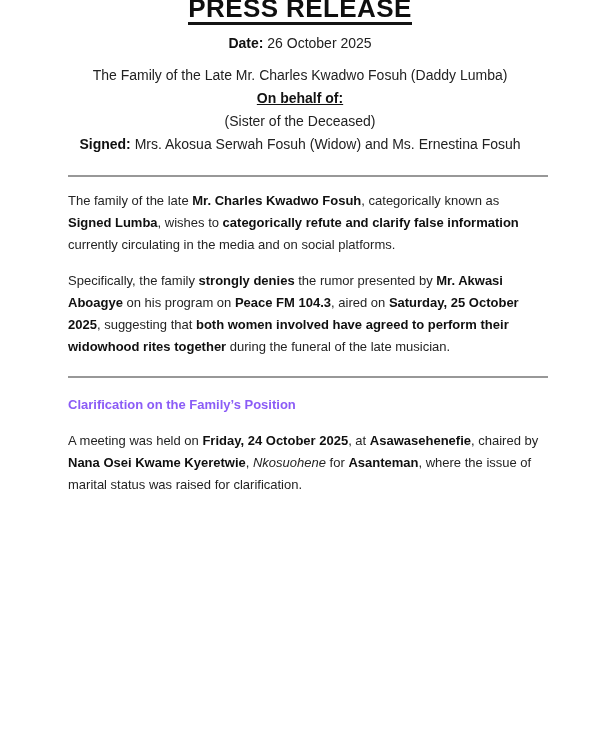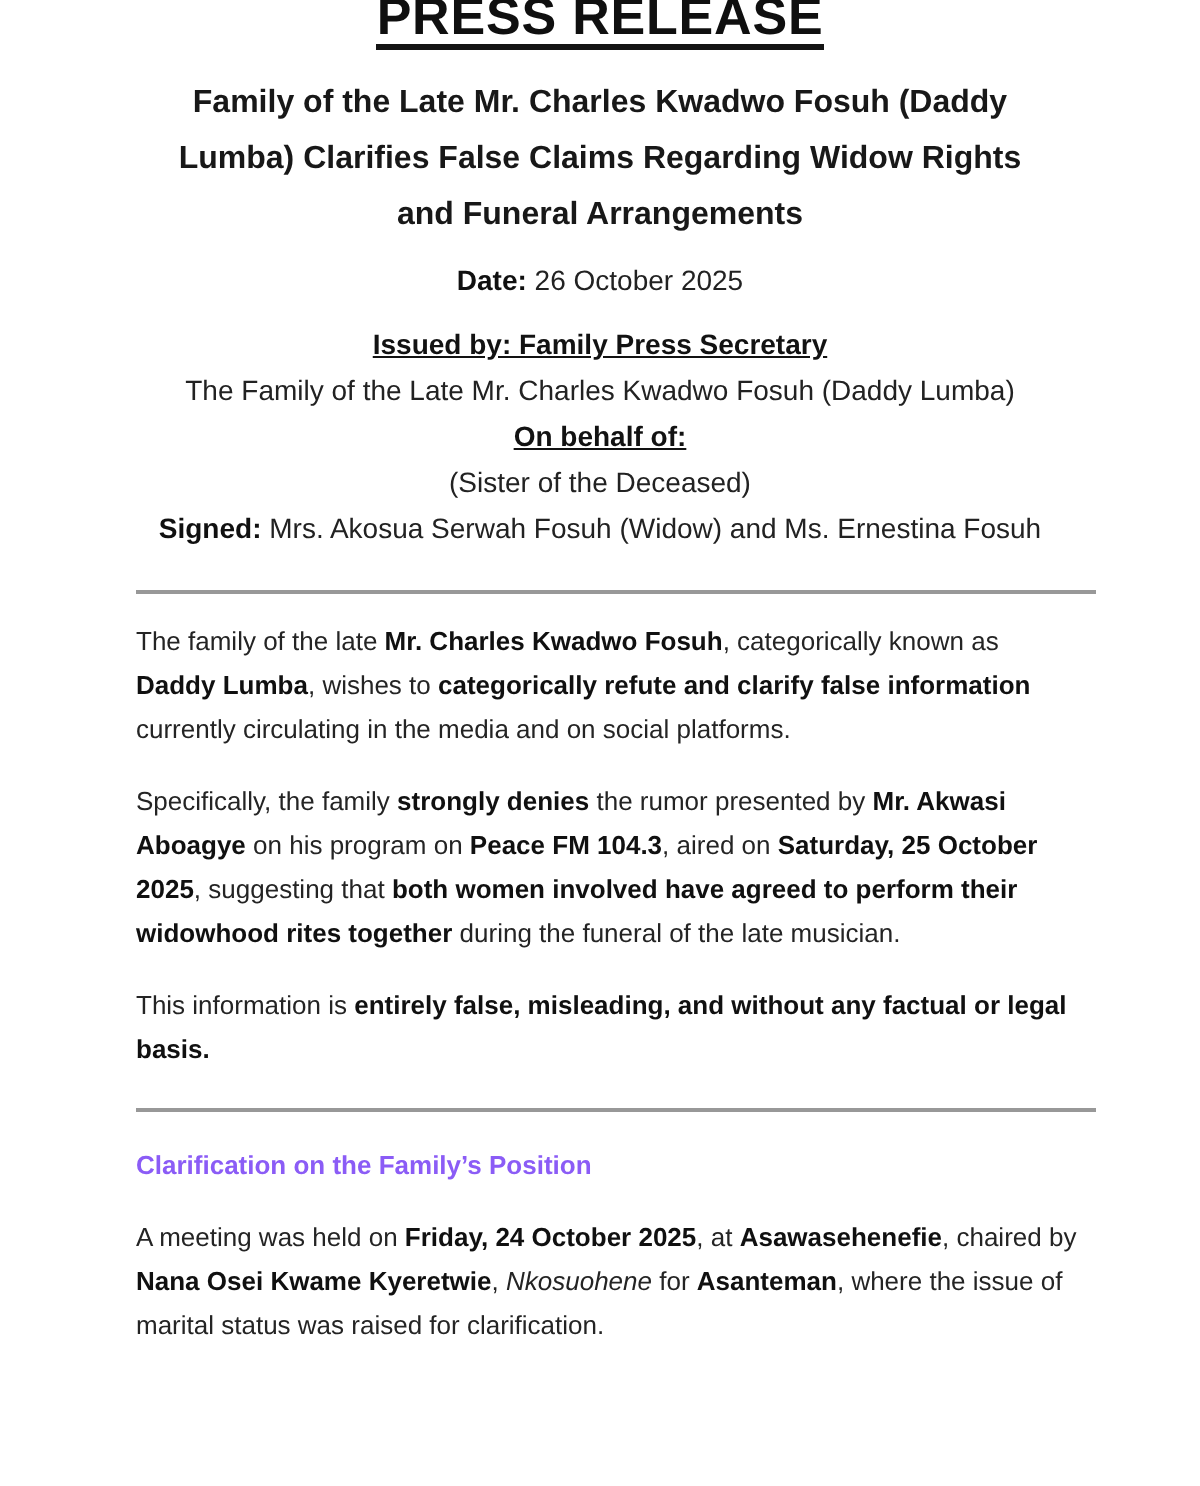--- a/index.html
+++ b/index.html
@@ -82,41 +82,38 @@
 </style>
 </head>
 <body>
 
 <div class="page">
 
   <div class="title-row">
     <span class="title-text">PRESS RELEASE</span>
   </div>
 
-  <div class="doc-heading">Family of the Late Mr. Charles Kwadwo Fosuh (Daddy Lumba) Clarifies False Claims Regarding Widow Rights and Funeral Arrangements</div>
 
   <p class="meta date-line"><span class="b">Date:</span><span> 26 October 2025</span></p>
 
-  <p class="meta bold underline">Issued by: Family Press Secretary</p>
 
   <p class="meta">The Family of the Late Mr. Charles Kwadwo Fosuh (Daddy Lumba)</p>
 
   <p class="meta bold underline">On behalf of:</p>
 
   <p class="meta">(Sister of the Deceased)</p>
 
   <p class="meta"><span class="b">Signed:</span><span> Mrs. Akosua Serwah Fosuh (Widow) and Ms. Ernestina Fosuh</span></p>
 
   <div class="rule rule-1"></div>
 
-  <p class="para first-para"><span>The family of the late </span><span class="b">Mr. Charles Kwadwo Fosuh</span><span>, categorically known as </span><span class="b">Daddy Lumba</span><span>, wishes to </span><span class="b">categorically refute and clarify false information</span><span> currently circulating in the media and on social platforms.</span></p>
+  <p class="para first-para"><span>The family of the late </span><span class="b">Mr. Charles Kwadwo Fosuh</span><span>, categorically known as </span><span class="b">Signed Lumba</span><span>, wishes to </span><span class="b">categorically refute and clarify false information</span><span> currently circulating in the media and on social platforms.</span></p>
 
   <p class="para"><span>Specifically, the family </span><span class="b">strongly denies</span><span> the rumor presented by </span><span class="b">Mr. Akwasi Aboagye</span><span> on his program on </span><span class="b">Peace FM 104.3</span><span>, aired on </span><span class="b">Saturday, 25 October 2025</span><span>, suggesting that </span><span class="b">both women involved have agreed to perform their widowhood rites together</span><span> during the funeral of the late musician.</span></p>
 
-  <p class="para"><span>This information is </span><span class="b">entirely false, misleading, and without any factual or legal basis.</span></p>
 
   <div class="rule rule-2"></div>
 
   <p class="section-heading">Clarification on the Family’s Position</p>
 
   <p class="para"><span>A meeting was held on </span><span class="b">Friday, 24 October 2025</span><span>, at </span><span class="b">Asawasehenefie</span><span>, chaired by </span><span class="b">Nana Osei Kwame Kyeretwie</span><span>, </span><span class="i">Nkosuohene</span><span> for </span><span class="b">Asanteman</span><span>, where the issue of marital status was raised for clarification.</span></p>
 
 
 </div>
 

